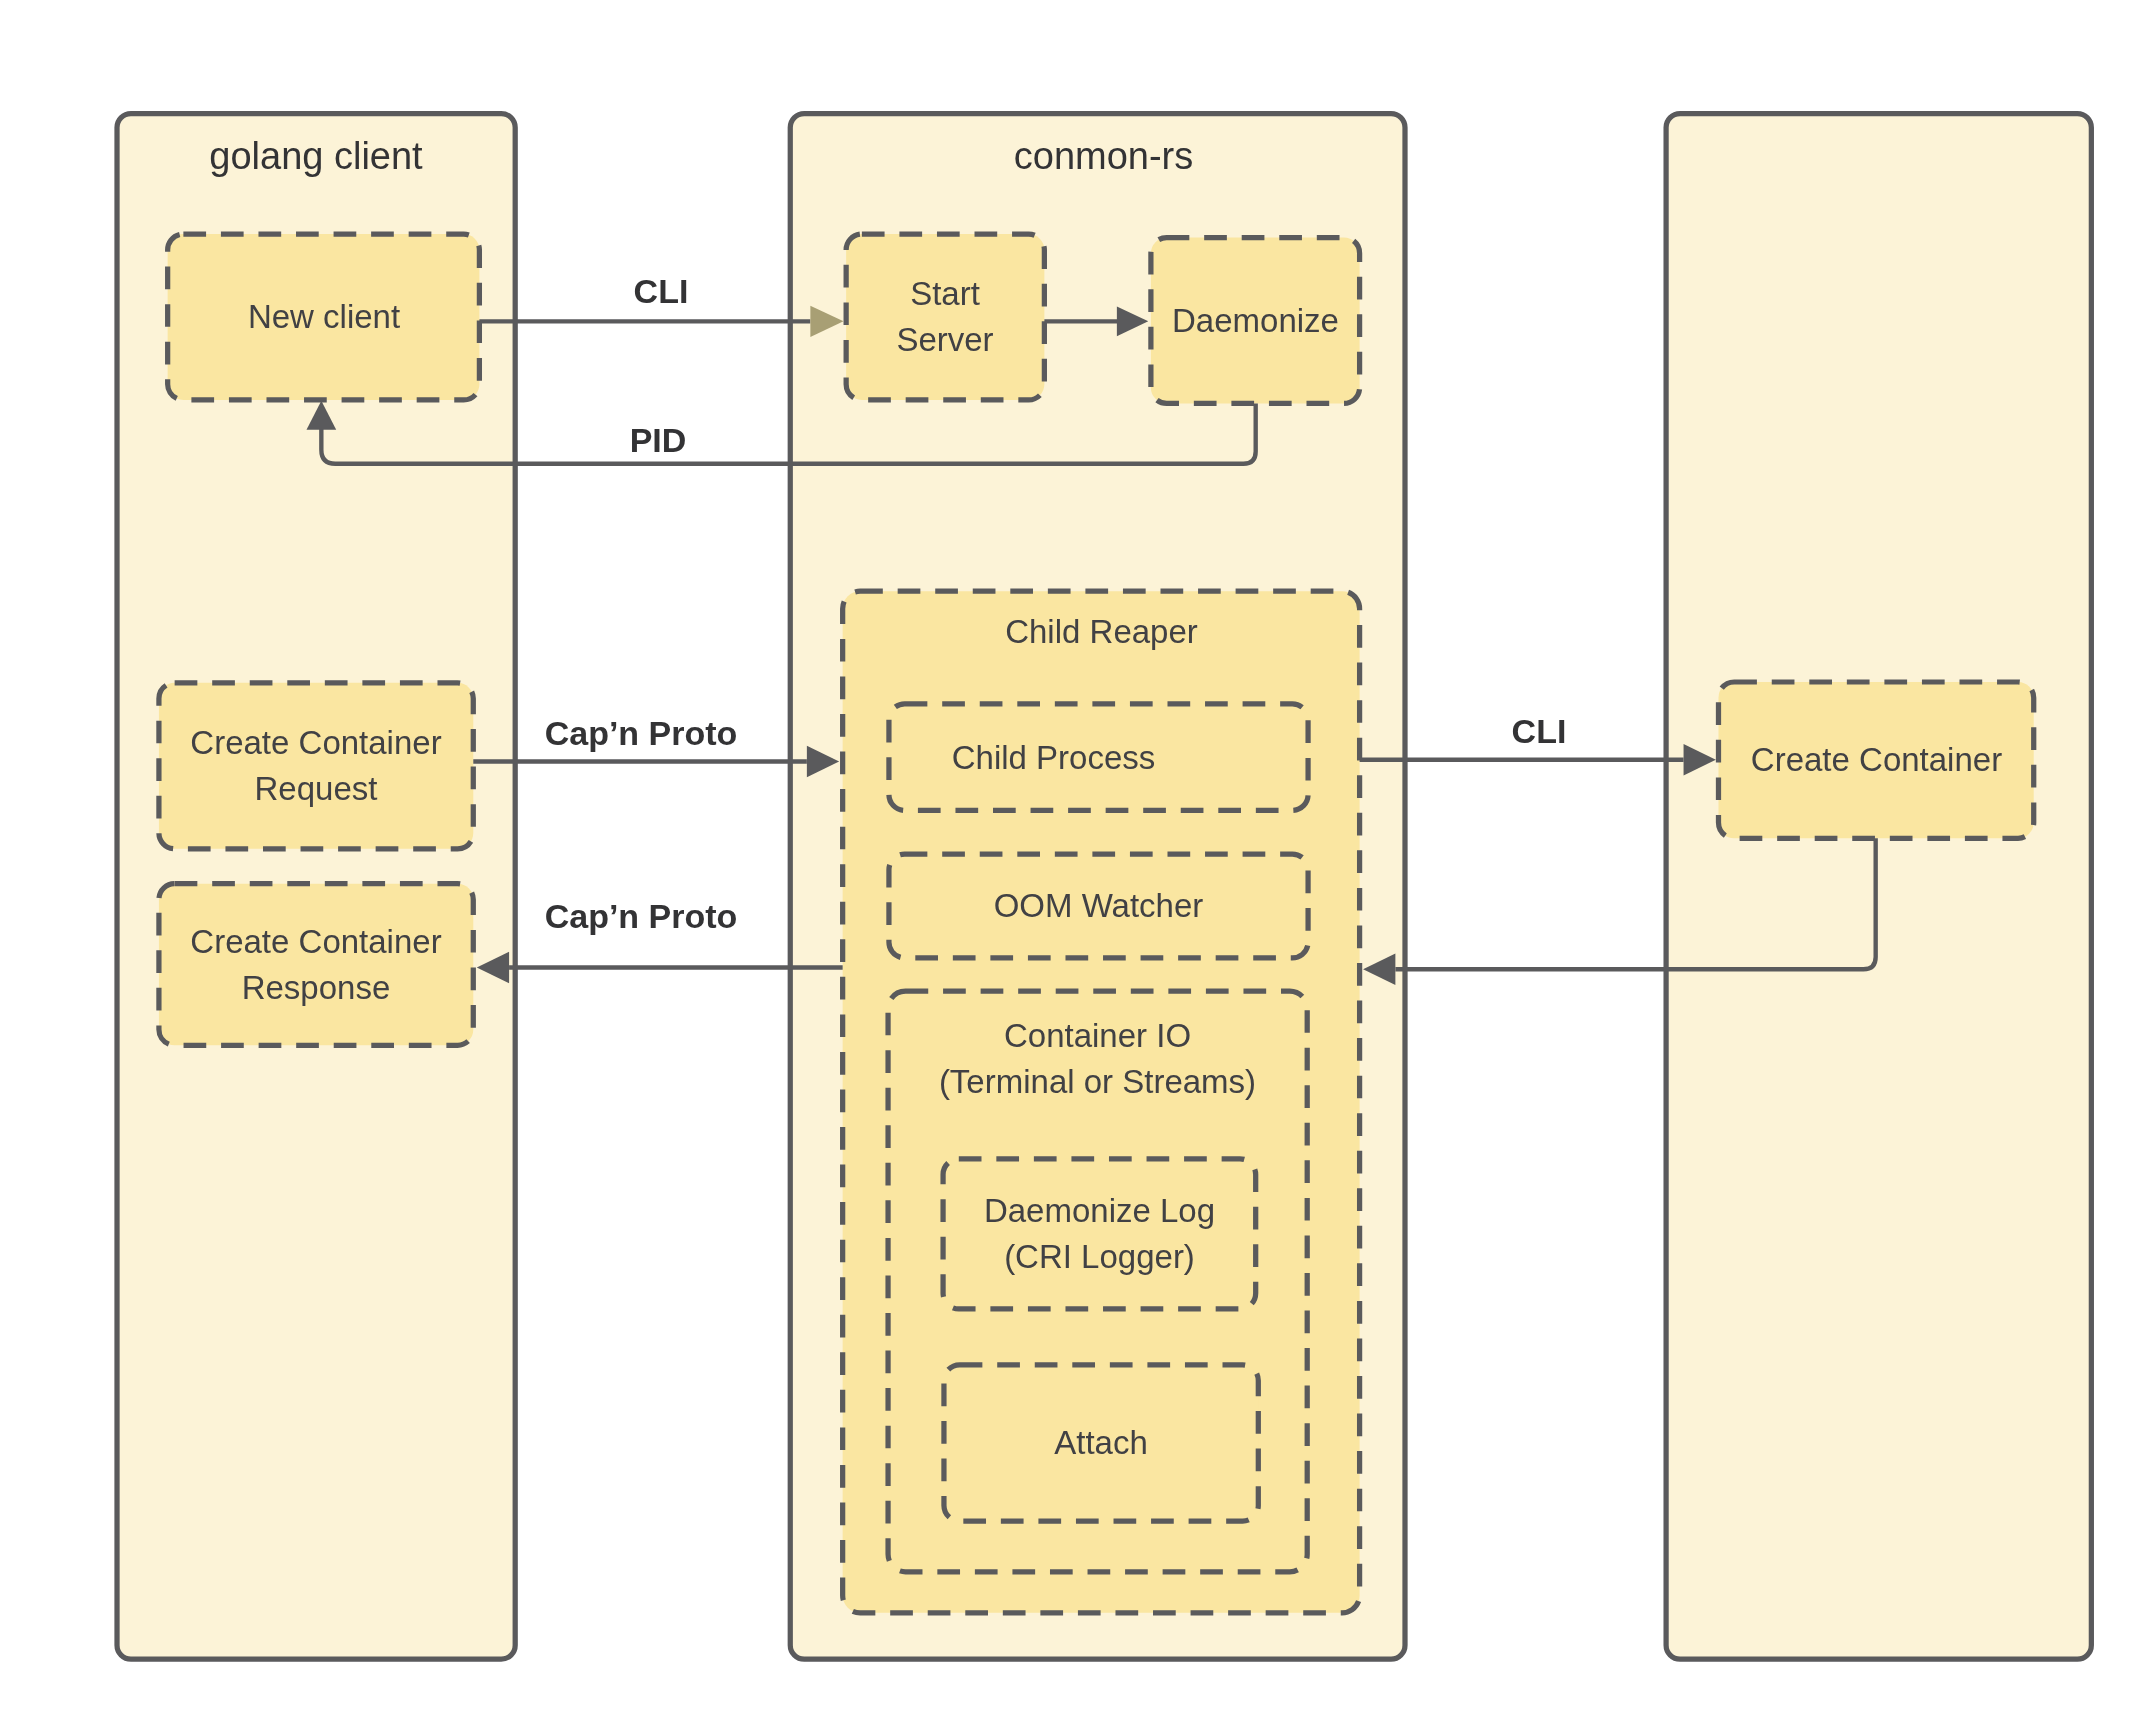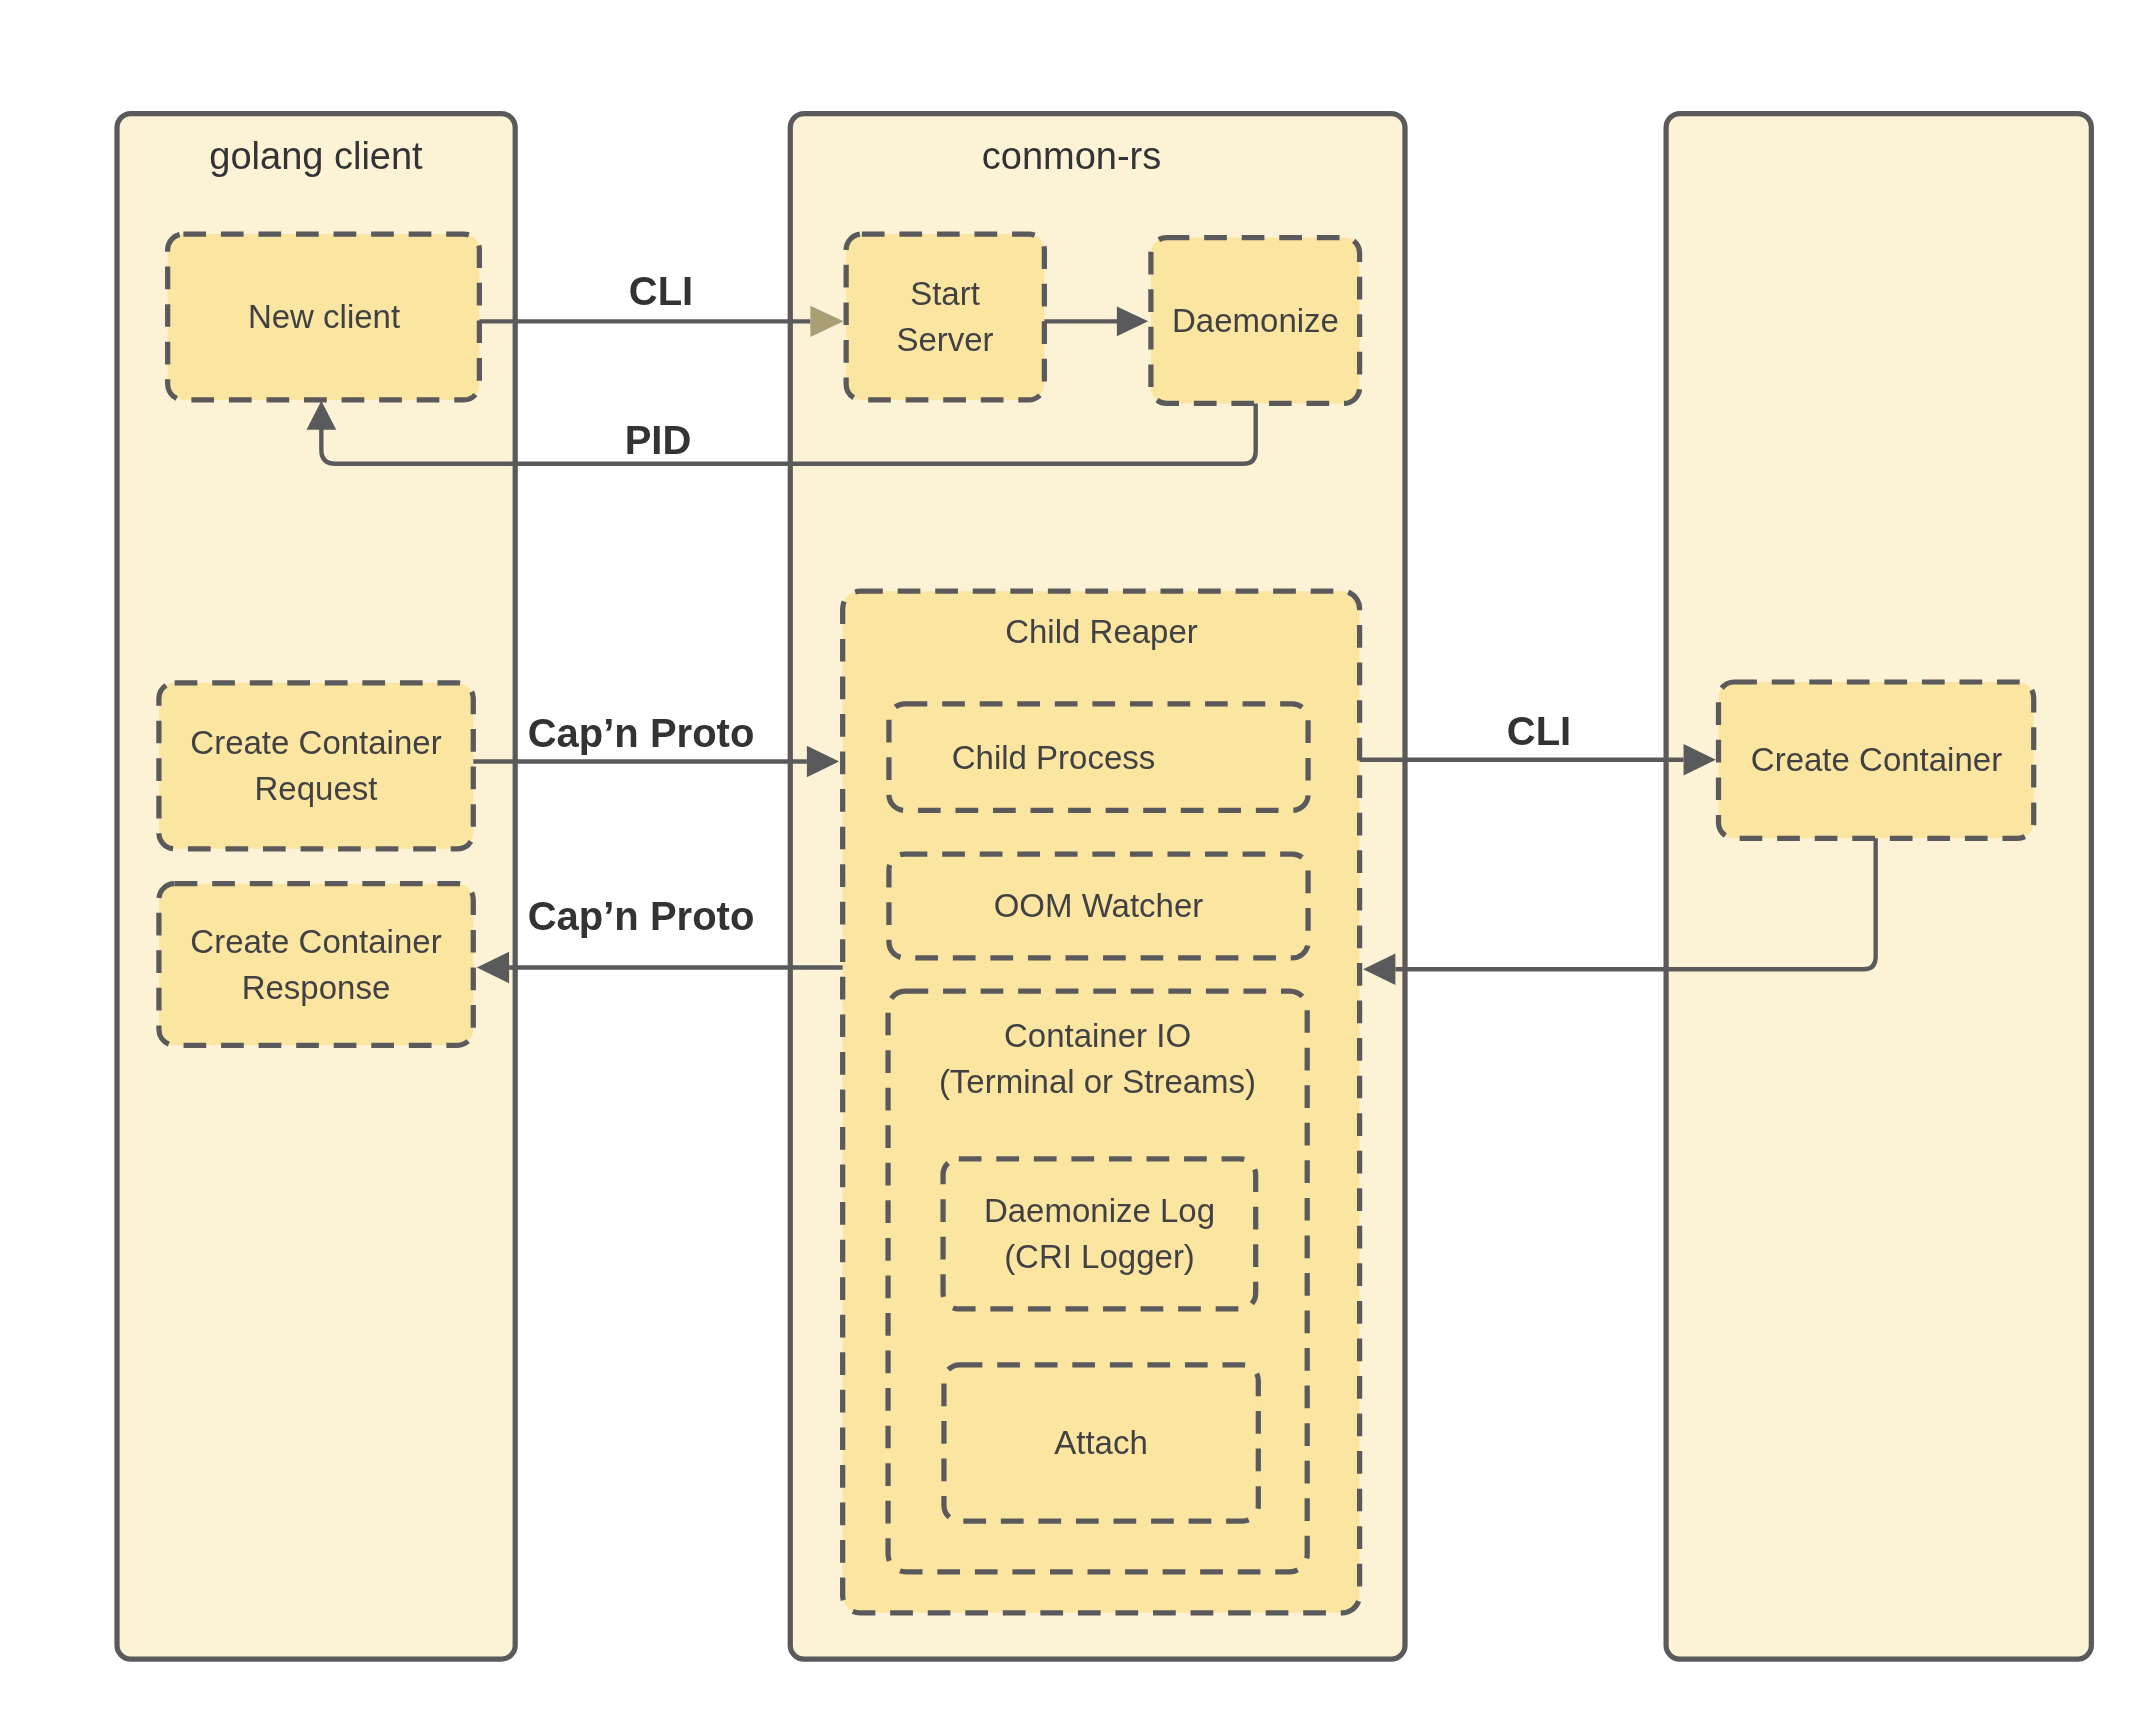--- a/index.html
+++ b/index.html
@@ -30,21 +30,21 @@
     align-items:center;justify-content:center;text-align:center;
     color:var(--text);font-size:33px;line-height:1.38;pointer-events:none;
   }
   .label.top-anchored{justify-content:flex-start;}
   .header{
     position:absolute;display:flex;align-items:center;justify-content:center;
     color:var(--header-text);font-size:38px;font-weight:normal;pointer-events:none;
   }
   .edge-label{
     position:absolute;transform:translate(-50%,-50%);
-    color:var(--header-text);font-size:40px;font-weight:bold;white-space:nowrap;
+    color:var(--header-text);font-size:34px;font-weight:bold;white-space:nowrap;
     pointer-events:none;
   }
 </style>
 </head>
 <body>
 
 <div class="canvas">
 
   <svg class="shapes" width="2142" height="1729" viewBox="0 0 2453 1980">
 
@@ -81,21 +81,21 @@
     <polygon class="head" points="1965,870 1928,852 1928,888"></polygon>
 
     <path class="edge" d="M2148 960 V1096 Q2148 1110 2134 1110 H1598"></path>
     <polygon class="head" points="1561,1110 1598,1092 1598,1128"></polygon>
 
     <path class="edge" d="M965 1108 H583"></path>
     <polygon class="head" points="546,1108 583,1090 583,1126"></polygon>
   </svg>
 
   <div class="header" style="left:117px;top:128px;width:398px;height:56px;">golang client</div>
-  <div class="header" style="left:764px;top:128px;width:615px;height:56px;">conmon-rs</div>
+  <div class="header" style="left:796px;top:128px;width:615px;height:56px;">conmon-rs</div>
 
   <div class="label" style="left:168px;top:234px;width:312px;height:166px;">New client</div>
 
   <div class="label" style="left:846px;top:234px;width:198px;height:166px;">
     <span>Start</span>
     <span>Server</span>
   </div>
 
   <div class="label" style="left:1151px;top:238px;width:209px;height:166px;">Daemonize</div>
 

